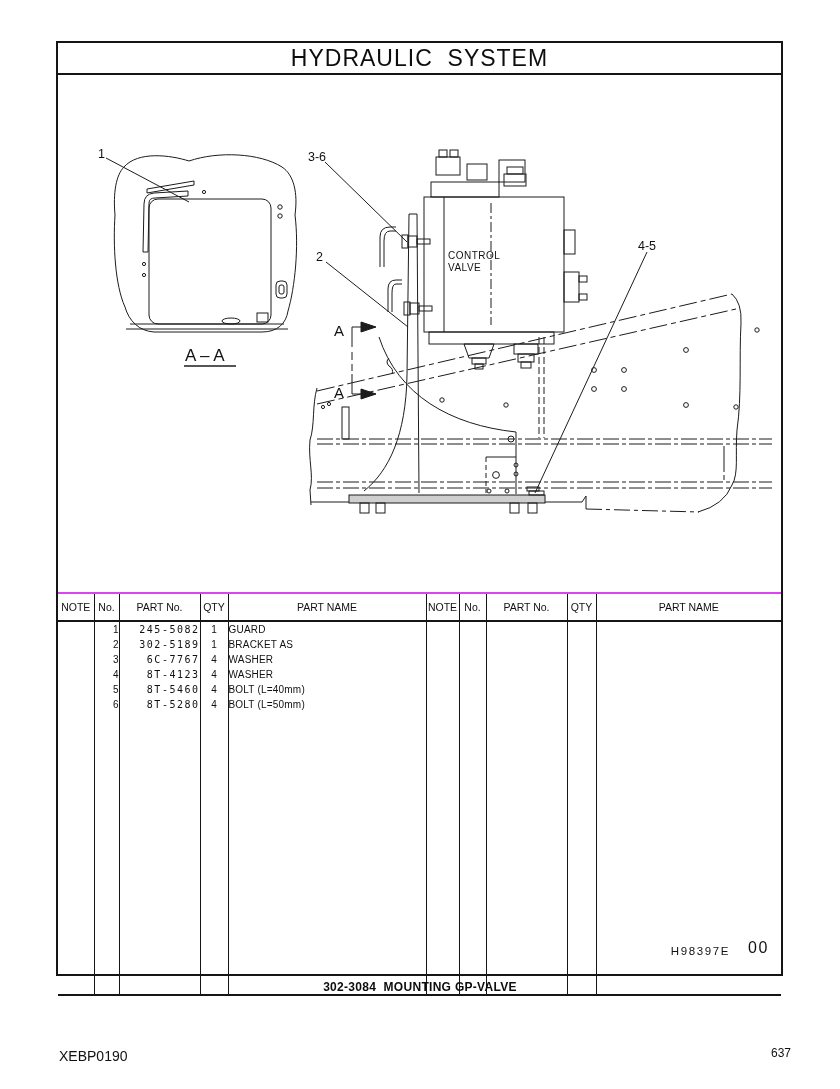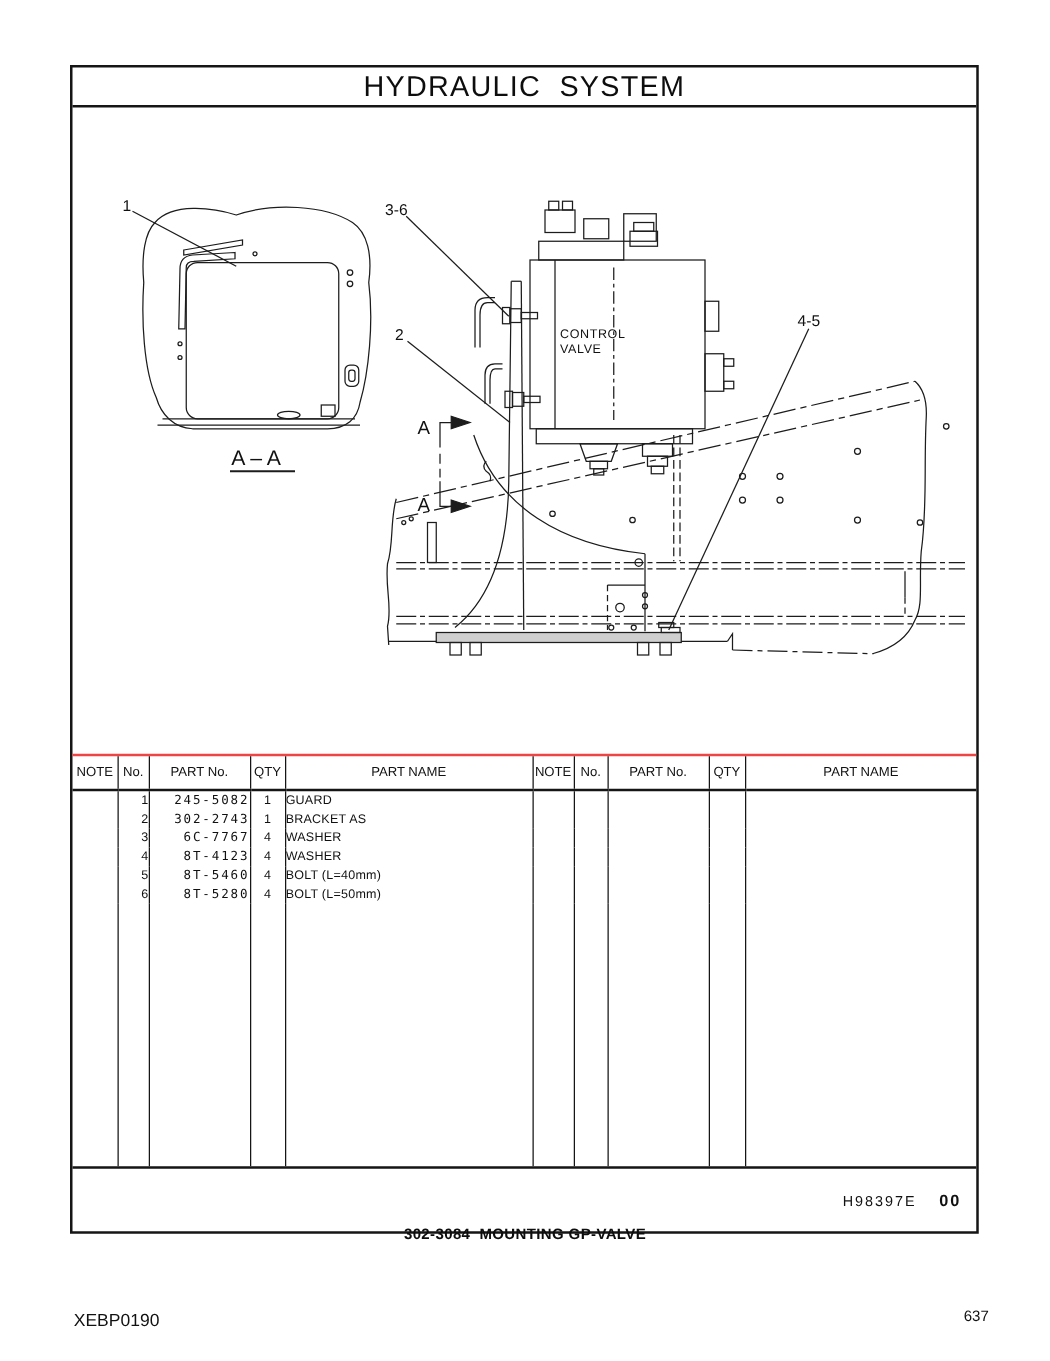--- a/index.html
+++ b/index.html
@@ -1,45 +1,45 @@
 <!DOCTYPE html>
 <html><head>
 <meta charset="utf-8">
 <style>
   html,body{margin:0;padding:0;background:#ffffff;}
   .page{position:relative;width:840px;height:1089px;background:#fff;overflow:hidden;
         font-family:"Liberation Sans",sans-serif;color:#111;}
   .sheet{position:absolute;left:56px;top:41px;width:727px;height:935px;
-         border:2px solid #151515;box-sizing:border-box;background:#fff;margin-top:11px;}
+         border:2px solid #151515;box-sizing:border-box;background:#fff;}
   .title-band{height:30px;border-bottom:2px solid #151515;display:flex;
               align-items:center;justify-content:center;}
   .title-band .t{font-size:23px;letter-spacing:1px;white-space:pre;color:#0d0d0d;}
   .diagram-wrap{position:absolute;left:0;top:32px;width:723px;height:515px;}
   svg{display:block;}
-  .table-area{position:absolute;left:0;top:549px;width:723px;height:332px;
-              border-top:2px solid #ef4444;border-bottom:2px solid #151515;box-sizing:border-box;}
+  .table-area{position:absolute;left:0;top:549px;width:723px;height:404px;
+              border-top:2px solid #d946ef;border-bottom:2px solid #151515;box-sizing:border-box;}
   table.ptable{border-collapse:collapse;table-layout:fixed;width:100%;height:100%;}
   table.ptable th{border-bottom:2px solid #151515;font-weight:normal;font-size:10.5px;
                   height:26px;padding:0;white-space:nowrap;overflow:hidden;}
   table.ptable th,table.ptable td{border-left:1px solid #151515;}
   table.ptable th:first-child,table.ptable td:first-child{border-left:none;}
   table.ptable td{font-size:10px;height:15px;line-height:15px;padding:0;
                   white-space:nowrap;overflow:hidden;}
   td.c-note{text-align:center;}
   td.c-no{text-align:right;padding-right:4px;}
   td.c-pn{text-align:right;padding-right:7px;font-family:"DejaVu Sans Mono",monospace;
           font-size:9.5px;letter-spacing:1.5px;}
   td.c-qty{text-align:center;}
   td.c-name{text-align:left;padding-left:6px;letter-spacing:0.2px;}
   tr.filler td{height:auto;}
   .bottom-band{position:absolute;left:0;top:889px;width:723px;height:30px;
                display:flex;align-items:flex-end;justify-content:flex-end;
                padding:0 12px 5px 0;box-sizing:border-box;}
   .doc-num{font-size:11.5px;letter-spacing:1.6px;}
-  .doc-rev{font-size:13px;letter-spacing:1.6px;margin-left:18px;font-weight:bold;}
+  .doc-rev{font-size:16px;letter-spacing:1.6px;margin-left:18px;}
   .sub-title{position:absolute;left:0;top:980px;width:840px;text-align:center;
              font-size:12px;font-weight:bold;letter-spacing:0.3px;white-space:pre;color:#0d0d0d;}
   .foot-left{position:absolute;left:59px;top:1048px;font-size:14px;}
   .foot-right{position:absolute;right:49px;top:1046px;font-size:12px;}
   .lbl{font-size:12.5px;fill:#111;}
   .sec{font-size:17px;fill:#111;}
   .seca{font-size:15px;fill:#111;}
   .vtxt{font-size:10px;fill:#111;letter-spacing:0.5px;}
 </style>
 </head>
@@ -244,21 +244,21 @@
               <td class="c-name">GUARD</td>
               <td class="c-note"></td>
               <td class="c-no"></td>
               <td class="c-pn"></td>
               <td class="c-qty"></td>
               <td class="c-name"></td>
             </tr>
             <tr>
               <td class="c-note"></td>
               <td class="c-no">2</td>
-              <td class="c-pn">302-2743</td>
+              <td class="c-pn">302-5189</td>
               <td class="c-qty">1</td>
               <td class="c-name">BRACKET AS</td>
               <td class="c-note"></td>
               <td class="c-no"></td>
               <td class="c-pn"></td>
               <td class="c-qty"></td>
               <td class="c-name"></td>
             </tr>
             <tr>
               <td class="c-note"></td>

